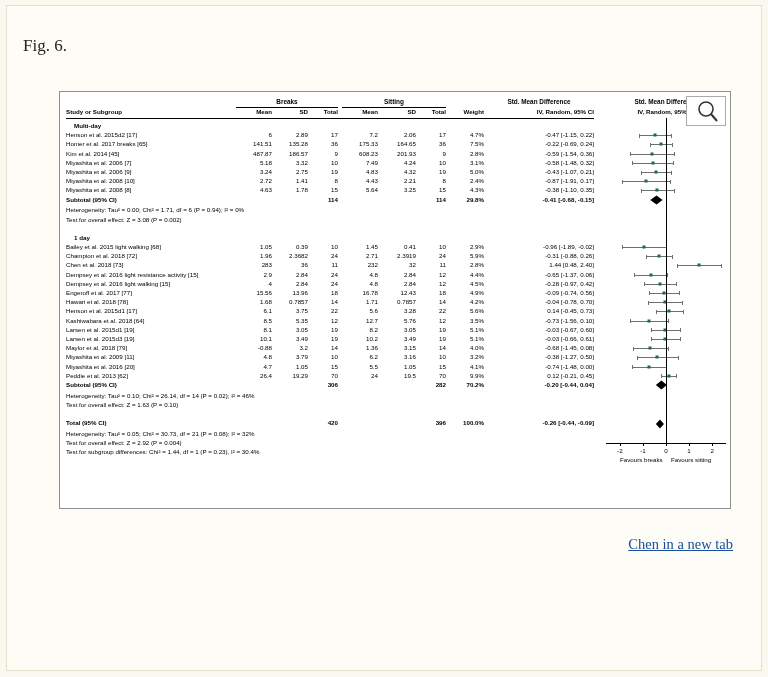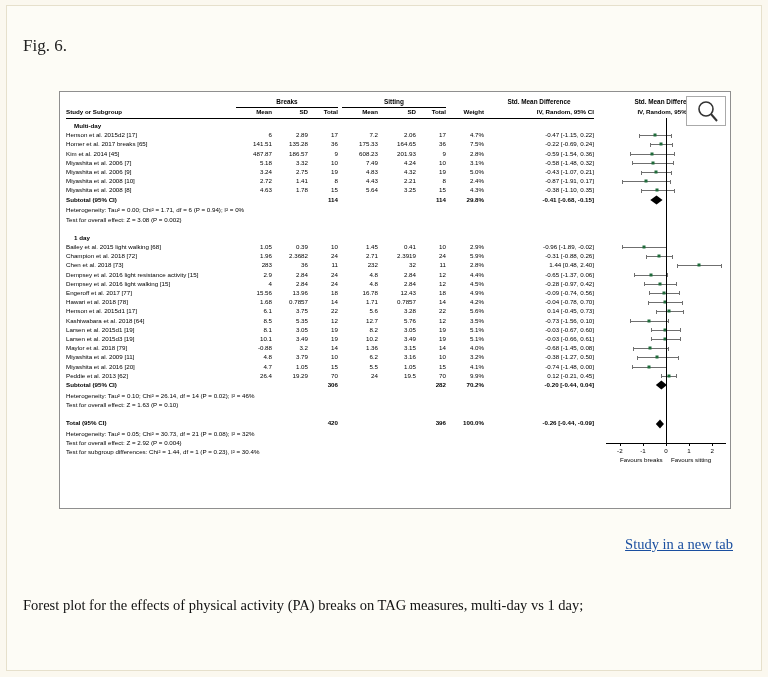--- a/index.html
+++ b/index.html
@@ -491,19 +491,18 @@
         <div class="fav-lab" style="left: 611px; top: 364px;">Favours sitting</div>
       </div>
     <div id="magnifier">
       <svg width="38" height="28" viewBox="0 0 38 28">
         <circle cx="19" cy="12" r="7" fill="none" stroke="#333" stroke-width="1.6"></circle>
         <line x1="24" y1="17" x2="30" y2="24" stroke="#333" stroke-width="2"></line>
       </svg>
     </div>
   </div>
 
-  <div id="openlink">Study in a new tab</div>
+  <div id="openlink">Chen in a new tab</div>
 
   <div id="caption">
-    <div>Forest plot for the effects of physical activity (PA) breaks on TAG measures, multi-day vs 1  day;</div>
   </div>
 
 </div>
 
 </body></html>

